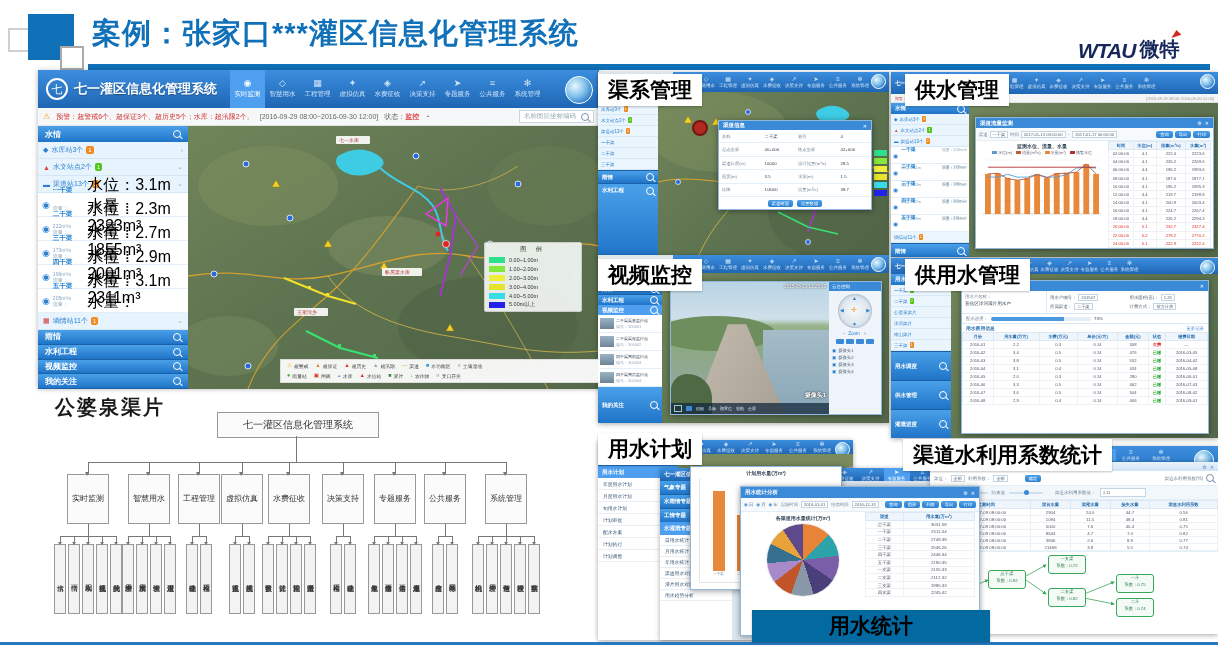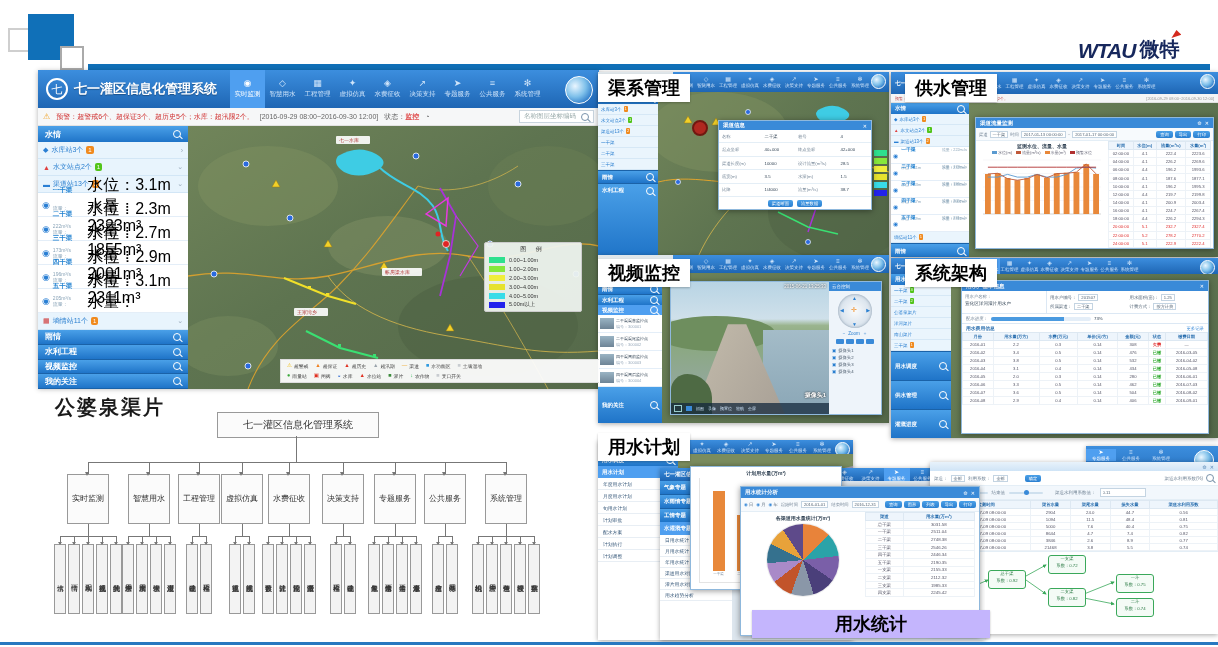--- a/index.html
+++ b/index.html
@@ -11,22 +11,22 @@
   .sq-w{position:absolute;left:60px;top:46px;width:20px;height:20px;border:2px solid #aaa;background:#fff;}
   .slide-title{position:absolute;left:92px;top:14px;font-size:29px;font-weight:bold;color:#1070b8;letter-spacing:1px;}
   .title-rule{position:absolute;left:88px;top:64px;width:1122px;height:6px;background:#1070b8;}
   .logo{position:absolute;left:1078px;top:36px;display:flex;align-items:flex-end;gap:4px;}
   .logo .wtau{font-size:21px;font-weight:900;font-style:italic;color:#16275c;letter-spacing:-1px;position:relative;}
   .logo .flag{position:absolute;right:-2px;top:-6px;width:10px;height:8px;background:#d42a1e;clip-path:polygon(0 100%,50% 0,100% 60%);}
   .logo .cn{font-size:20px;font-weight:bold;color:#16275c;}
   .bottom-rule{position:absolute;left:0;top:642px;width:1218px;height:3px;background:#2878c0;}
   
   .panel{position:absolute;box-shadow:0 1px 5px rgba(0,0,0,.35);background:#e8eef2;overflow:hidden;}
-  .shotlabel{position:absolute;background:#fff;color:#000;font-weight:bold;font-size:18px;padding:2px 10px;z-index:40;box-shadow:0 1px 2px rgba(0,0,0,.25);}
-  .shotlabel.gray{background:#c4b5fd;text-align:center;}
+  .shotlabel{position:absolute;background:#fff;color:#000;font-weight:bold;font-size:21px;padding:2px 10px;z-index:40;box-shadow:0 1px 2px rgba(0,0,0,.25);}
+  .shotlabel.gray{background:#0369a1;text-align:center;}
   .mag{width:6px;height:6px;border:1px solid #fff;border-radius:50%;position:relative;display:inline-block;flex:none;}
   .mag:after{content:"";position:absolute;width:4px;height:1px;background:#fff;transform:rotate(45deg);right:-3px;bottom:-1px;}
   .mag.dk{border-color:#7a93ab}.mag.dk:after{background:#7a93ab}
   .gradbar{background:linear-gradient(#4aa0e8,#1f74c8);color:#fff;}
   
   #app{position:absolute;left:38px;top:70px;width:561px;height:318px;box-shadow:0 1px 5px rgba(0,0,0,.3);}
   .appnav{height:38px;background:linear-gradient(#3c8ede,#1e66b4);display:flex;align-items:stretch;position:relative;}
   .applogo{display:flex;align-items:center;gap:6px;padding-left:8px;width:192px;box-sizing:border-box;}
   .logoc{width:22px;height:22px;border:2px solid #fff;border-radius:50%;color:#fff;font-size:11px;display:flex;align-items:center;justify-content:center;box-sizing:border-box;}
   .apptitle{color:#fff;font-size:13px;font-weight:bold;text-shadow:0 1px 1px rgba(0,0,0,.3);white-space:nowrap;}
@@ -148,20 +148,21 @@
   .pbl{font-size:3.5px;color:#789;margin-top:1px;white-space:nowrap;}
 </style>
 </head>
 <body>
 
 <div id="slide">
 
   <div class="sq-g"></div>
   <div class="sq-b"></div>
   <div class="sq-w"></div>
+  <div class="slide-title">案例：张家口***灌区信息化管理系统</div>
   <div class="title-rule"></div>
   <div class="logo">
     <span class="wtau">WTAU</span>
     <span class="flag"></span>
     <span class="cn">微特</span>
   </div>
 
   <div id="app">
     <div class="appnav">
       <div class="applogo">
@@ -1895,18 +1896,19 @@
       <div class="cfn" style="left:186px;top:46px;">
           <div>二斗</div>
           <div>系数：0.74</div>
         </div>
     </div>
   </div>
 
   <div class="shotlabel" style="left:598px;top:74px;">渠系管理</div>
   <div class="shotlabel" style="left:905px;top:74px;">供水管理</div>
   <div class="shotlabel" style="left:598px;top:259px;">视频监控</div>
-  <div class="shotlabel" style="left:905px;top:259px;">系统架构</div>
+  <div class="shotlabel" style="left:905px;top:259px;">供用水管理</div>
   <div class="shotlabel" style="left:598px;top:433px;">用水计划</div>
+  <div class="shotlabel" style="left:903px;top:439px;">渠道水利用系数统计</div>
   <div class="shotlabel gray" style="left:752px;top:610px;width:218px;">用水统计</div>
 
   <div class="bottom-rule"></div>
 </div>
 
 </body></html>

